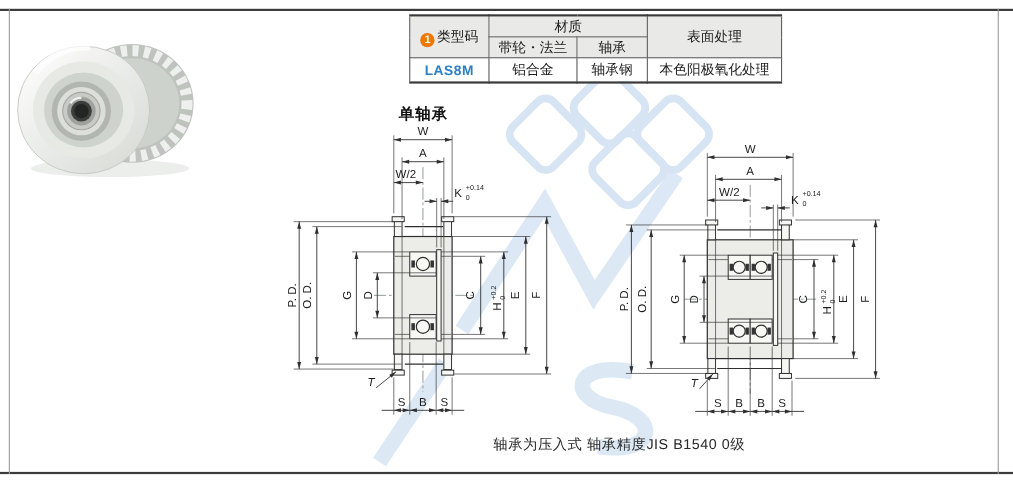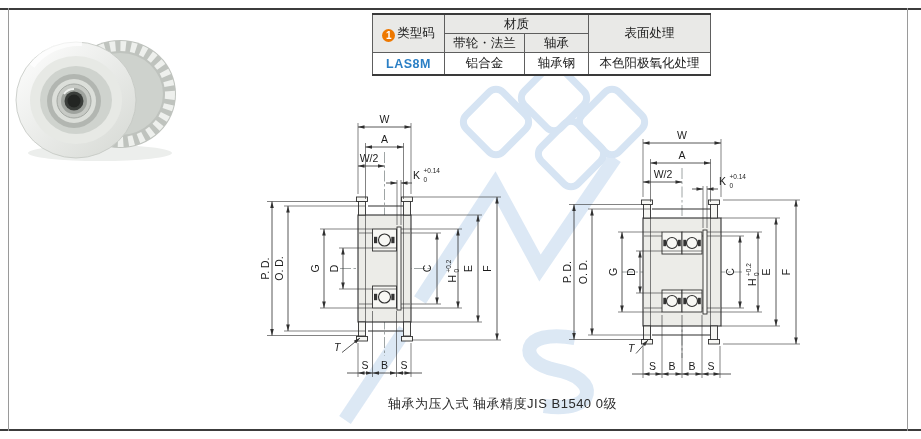--- a/index.html
+++ b/index.html
@@ -20,21 +20,21 @@
   #spec-table{border-top:2px solid #3a3a3a;border-bottom:2px solid #3a3a3a;}
   #spec-table td.hdr{background:#e9e9e7;}
   #spec-table td.val{background:#ffffff;height:21px;}
   .badge{display:inline-block;width:13px;height:13px;border-radius:50%;background:#ee7800;
          color:#fff;font-size:10px;font-weight:bold;line-height:13px;text-align:center;
          vertical-align:-2px;margin-right:2px;}
   .part-link{color:#2a7fc5;font-weight:bold;letter-spacing:0.5px;}
   
   .drawing-title{position:absolute;width:90px;text-align:center;font-size:14px;font-weight:600;
                  color:#111;letter-spacing:1px;z-index:3;}
-  #note{position:absolute;left:388px;top:395px;width:350px;font-size:13px;
+  #note{position:absolute;left:388px;top:395px;width:350px;text-align:center;font-size:13px;
         color:#2a2a2a;letter-spacing:0.5px;z-index:3;}
   
   svg{position:absolute;}
   svg text{font-family:"Liberation Sans","DejaVu Sans",sans-serif;fill:#1c1c1c;}
   .ol{stroke:#2f2f2f;stroke-width:1.1;fill:none;}
   .body{fill:#ecece8;stroke:#2f2f2f;stroke-width:1.1;}
   .wh{fill:#f7f7f4;stroke:#2f2f2f;stroke-width:0.9;}
   .thin{stroke:#2f2f2f;stroke-width:0.6;fill:none;}
   .dim{stroke:#2f2f2f;stroke-width:0.8;fill:none;}
   .cl{stroke:#6a7474;stroke-width:0.65;stroke-dasharray:11 2.5 2.5 2.5;fill:none;}
@@ -119,20 +119,21 @@
     </tr>
     <tr>
       <td class="val part-link">LAS8M</td>
       <td class="val">铝合金</td>
       <td class="val">轴承钢</td>
       <td class="val">本色阳极氧化处理</td>
     </tr>
   </tbody>
     </table>
 
+  <div class="drawing-title" style="left:340px;top:95px;">单轴承</div>
 
   <svg style="left:255px;top:92px;z-index:1;" width="275" height="300" viewBox="255 92 275 300">
     <defs>
       <marker id="m1" viewBox="0 0 10 6" refX="9.5" refY="3" markerWidth="9" markerHeight="5.5" orient="auto-start-reverse">
         <path d="M0.5,0.5 L9.5,3 L0.5,5.5 z" fill="#2f2f2f"></path>
       </marker>
     </defs>
 
     <g>
       <line class="cl" x1="340" y1="268.5" x2="432" y2="268.5"></line>

